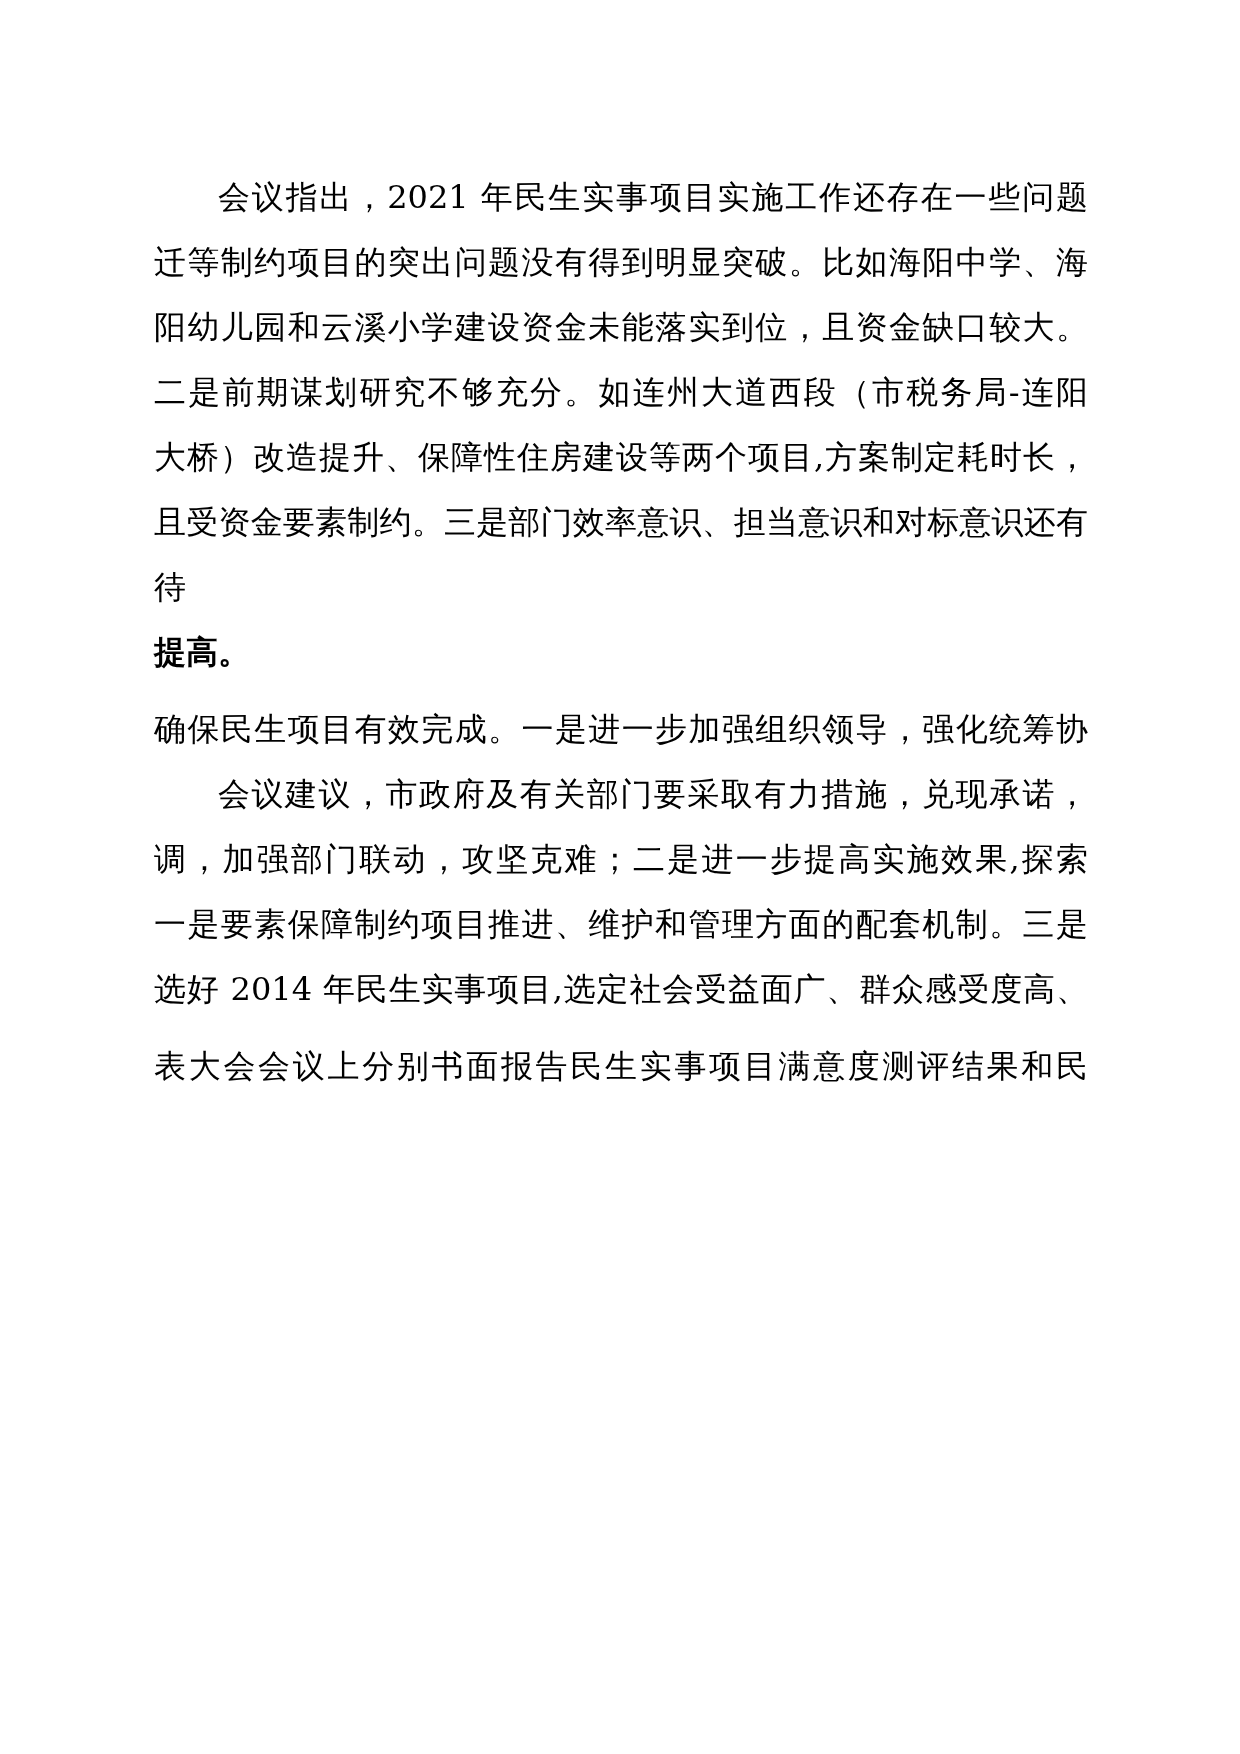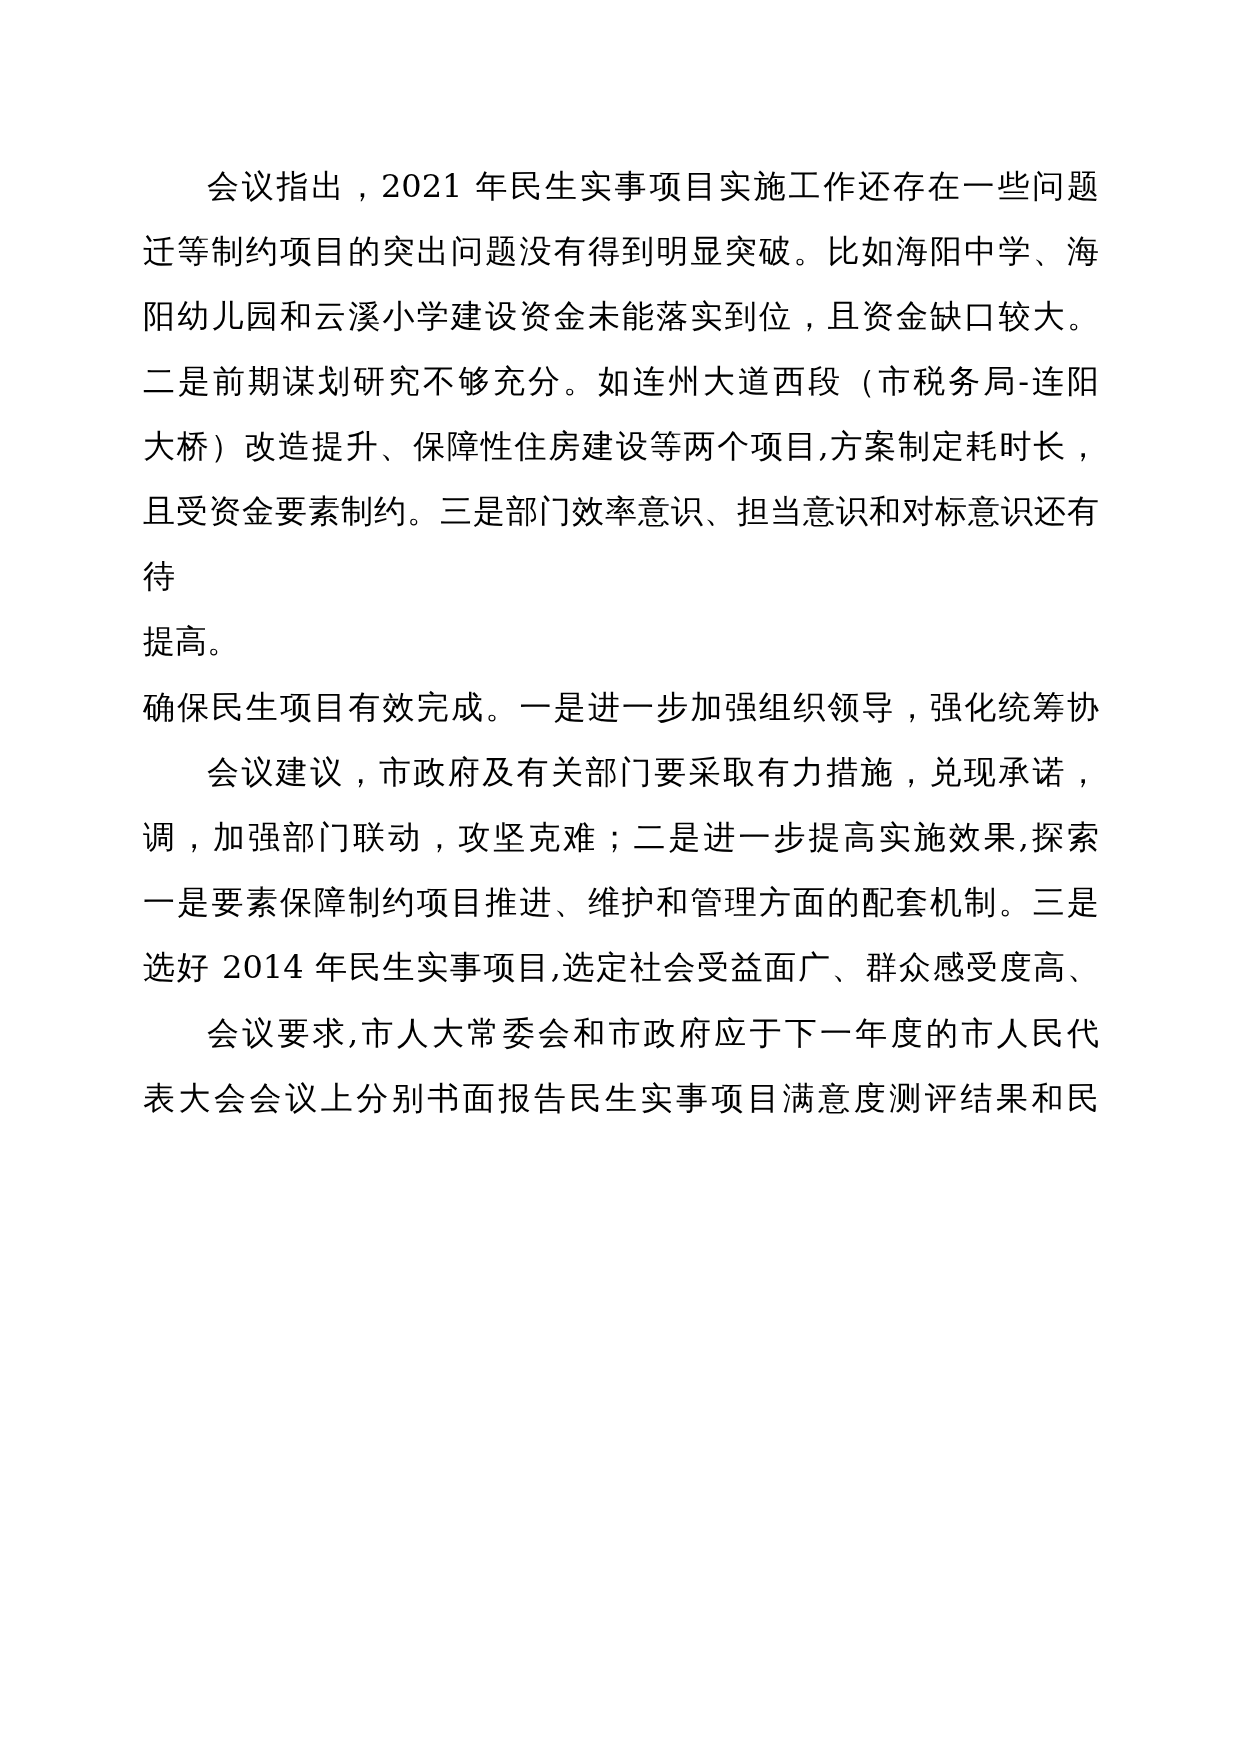--- a/index.html
+++ b/index.html
@@ -25,36 +25,37 @@
     position: absolute;
     left: 142px;
     top: 153px;
     width: 958px;
     color: #000000;
     font-size: 32px;
     line-height: 65px;
     letter-spacing: 0;
   }
   .para {
-    margin: 1px;
+    margin: 12px;
     padding: 0;
   }
   .line {
     width: 100%;
     box-sizing: border-box;
     text-align: justify;
     text-align-last: justify;
     white-space: normal;
     overflow: visible;
   }
   .line.first {
     padding-left: 64px; 
   }
   .line.plast {
     text-align-last: left; 
+    font-weight: bold;
   }
 </style>
 </head>
 <body>
 
 <div class="page">
   <div class="doc">
 
     <div class="para">
       <div class="line first">会议指出，2021 年民生实事项目实施工作还存在一些问题</div>
@@ -68,18 +69,17 @@
 
     <div class="para">
       <div class="line">确保民生项目有效完成。一是进一步加强组织领导，强化统筹协</div>
       <div class="line first">会议建议，市政府及有关部门要采取有力措施，兑现承诺，</div>
       <div class="line">调，加强部门联动，攻坚克难；二是进一步提高实施效果,探索</div>
       <div class="line">一是要素保障制约项目推进、维护和管理方面的配套机制。三是</div>
       <div class="line">选好 2014 年民生实事项目,选定社会受益面广、群众感受度高、</div>
     </div>
 
     <div class="para">
-      <div class="line first">会议要求,市人大常委会和市政府应于下一年度的市人民代</div>
       <div class="line">表大会会议上分别书面报告民生实事项目满意度测评结果和民</div>
     </div>
 
   </div>
 </div>
 
 </body></html>

